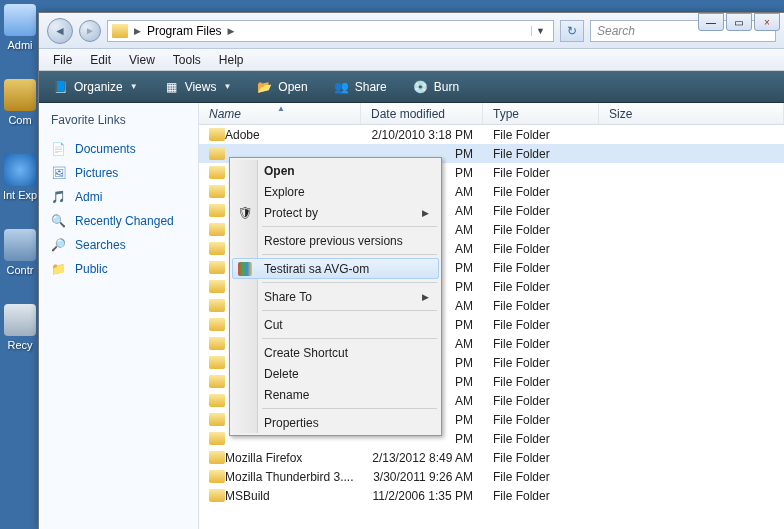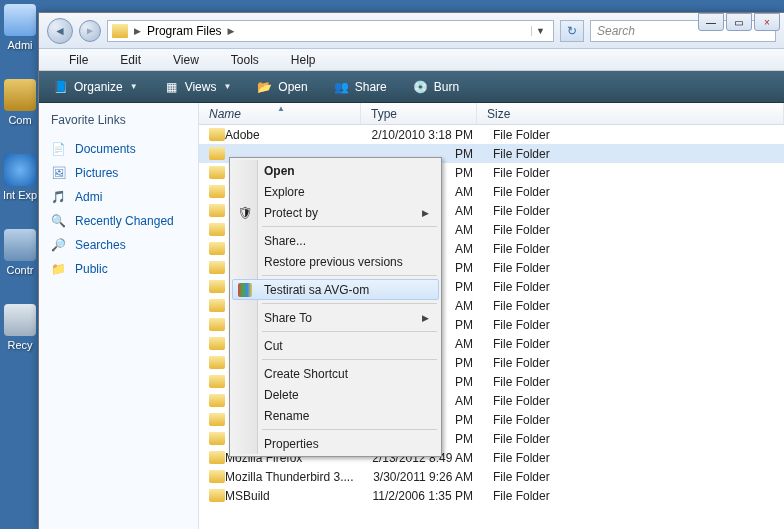--- a/index.html
+++ b/index.html
@@ -17,21 +17,21 @@
     .navbar { height: 36px; background: linear-gradient(#f4f7fb, #dfe8f4); display: flex; align-items: center; padding: 4px 8px; gap: 6px; border-bottom: 1px solid #b8c7db; }
     .nav-btn { width: 26px; height: 26px; border-radius: 50%; background: radial-gradient(circle at 30% 30%, #e8eef7, #a8bcd6); border: 1px solid #8098b9; display: flex; align-items: center; justify-content: center; cursor: pointer; }
     .nav-btn-small { width: 22px; height: 22px; }
     .addr-bar { flex: 1; height: 22px; background: white; border: 1px solid #a7b7cf; display: flex; align-items: center; padding: 0 4px; gap: 6px; font-size: 12px; }
     .addr-folder { width: 16px; height: 14px; background: linear-gradient(#fae89e,#e8b83b); border-radius: 1px; }
     .addr-sep { color: #555; font-size: 9px; }
     .addr-dropdown { width: 18px; border-left: 1px solid #ccc; text-align: center; color: #444; font-size: 9px; }
     .refresh-btn { width: 24px; height: 22px; background: linear-gradient(#eaf1fa,#cfdff2); border: 1px solid #a7b7cf; display:flex;align-items:center;justify-content:center; color: #3a6ea5; cursor:pointer; }
     .search-box { width: 186px; height: 22px; background: white; border: 1px solid #a7b7cf; padding: 0 6px; color: #888; font-style: italic; display:flex;align-items:center; }
     
-    .menubar { height: 22px; background: linear-gradient(#f7f9fc,#e9eff7); border-bottom: 1px solid #ccc; display: flex; align-items: center; padding: 0 22px; gap: 16px; }
+    .menubar { height: 22px; background: linear-gradient(#f7f9fc,#e9eff7); border-bottom: 1px solid #ccc; display: flex; align-items: center; padding: 0 6px; gap: 2px; }
     .menu-item { padding: 2px 8px; cursor: pointer; font-size: 12px; color: #222; }
     
     .toolbar { height: 32px; background: linear-gradient(#42687f, #3a5b70 50%, #2f4c5d); display: flex; align-items: center; padding: 0 6px; gap: 10px; color: white; border-bottom: 1px solid #1e3340; }
     .tool-btn { display: flex; align-items: center; gap: 5px; padding: 3px 8px; cursor: pointer; font-size: 12px; border-radius: 2px; }
     .tool-icon { width: 16px; height: 16px; display:flex;align-items:center;justify-content:center; }
     .dropdown-arrow { font-size: 8px; margin-left: 2px; opacity: 0.9; }
     
     .content { position: absolute; top: 90px; left: 0; right: 0; bottom: 0; display: flex; }
     .sidebar { width: 160px; background: #f7faff; border-right: 1px solid #d9e2ee; padding: 10px 12px; }
     .sidebar-title { color: #37506b; font-size: 12px; margin-bottom: 10px; }
@@ -172,20 +172,21 @@
       <div class="fav-link">
           <span class="fav-icon">📁</span>
           <span>Public</span>
         </div>
     </div>
 
     <div class="main">
       <div class="col-headers">
         <span class="sort-arrow">▲</span>
         <div class="col col-name">Name</div>
+        <div class="col col-date">Date modified</div>
         <div class="col col-type">Type</div>
         <div class="col col-size">Size</div>
       </div>
       <div class="rows" id="rows">
           <div class="row">
             <div class="cell cell-name">
               <div class="folder-ico"></div>
               <span>Adobe</span>
             </div>
             <div class="cell cell-date" style="text-align:right;">2/10/2010 3:18 PM</div>
@@ -351,21 +352,20 @@
 <div class="context-menu">
   <div class="ctx-gutter"></div>
   <div class="ctx-item bold">Open</div>
   <div class="ctx-item">Explore</div>
   <div class="ctx-item">
     <span class="ctx-icon">🛡</span>
     <span>Protect by</span>
     <span class="ctx-arrow">▶</span>
   </div>
   <div class="ctx-sep"></div>
-  <div class="ctx-item">Share...</div>
   <div class="ctx-item">Restore previous versions</div>
   <div class="ctx-sep"></div>
   <div class="ctx-item hl">
     <span class="ctx-icon" style="background:linear-gradient(90deg,#d44,#4a4,#48d,#dc4);width:14px;height:14px;border-radius:2px;"></span>
     <span>Testirati sa AVG-om</span>
   </div>
   <div class="ctx-sep"></div>
   <div class="ctx-item">
     <span>Share To</span>
     <span class="ctx-arrow">▶</span>

